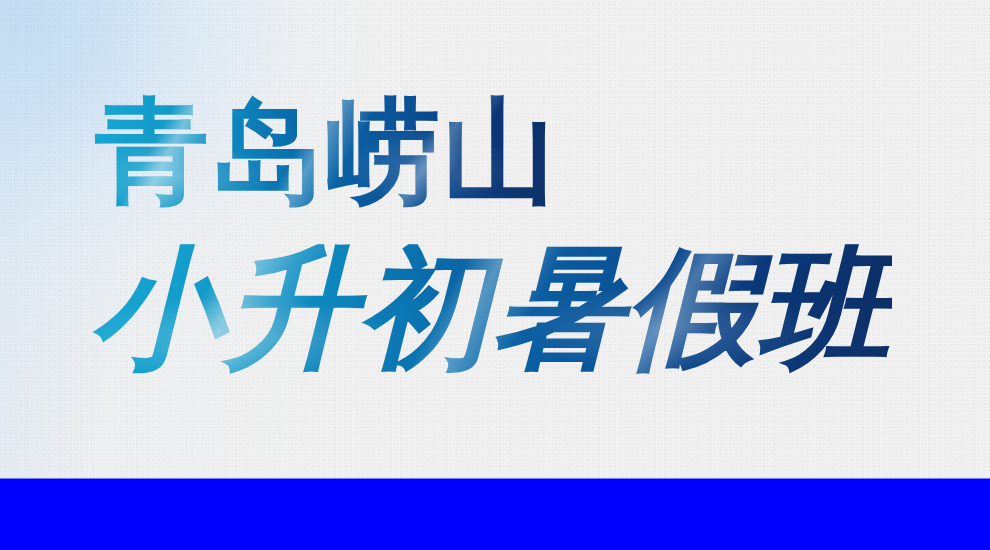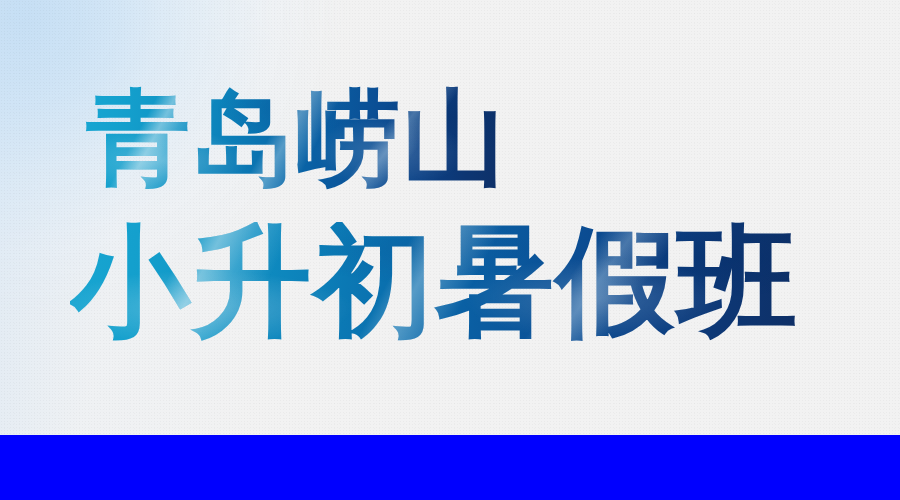--- a/index.html
+++ b/index.html
@@ -85,23 +85,24 @@
 
   
   .line1 {
     left: 86px;
     top: 86px;
     font-size: 104px;
   }
 
   
   .line2 {
-    left: 70px;
+    left: 82px;
     top: 222px;
     font-size: 120px;
+    font-style: italic;
   }
 
   
   .ice-text {
     position: relative;
     display: inline-block;
     background-image:
       
       linear-gradient(118deg,
         rgba(255,255,255,0.00) 16%,

